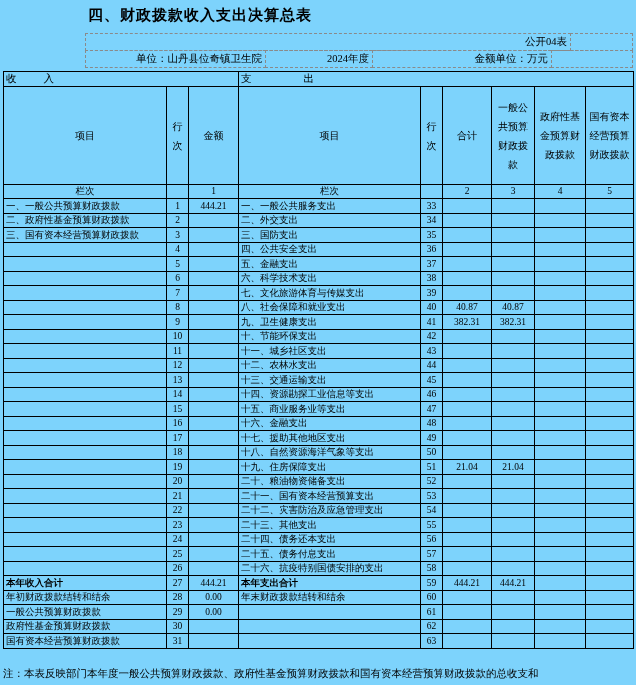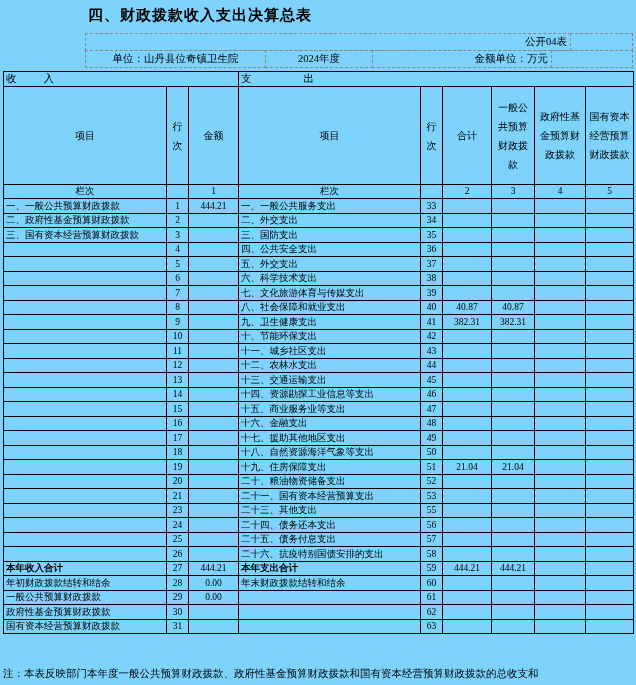--- a/index.html
+++ b/index.html
@@ -21,24 +21,24 @@
     font-size:10.5px;
   }
   .meta-row{display:flex;}
   .meta-cell{
     box-sizing:border-box;
     border:1px dashed #8a8a8a;
     height:18px;line-height:16px;
     padding:0 3px;overflow:hidden;white-space:nowrap;
   }
   .meta-row + .meta-row .meta-cell{margin-top:-1px;}
-  .meta-cell + .meta-cell{margin-left:-1px;}
+  .meta-cell + .meta-cell{margin-left:-1px;text-align:right;}
   .ma1{width:486px;text-align:right;}
   .ma2{width:63px;}
-  .mb1{width:181px;text-align:center;font-family:Liberation Mono, monospace;}
+  .mb1{width:181px;text-align:right;font-family:Liberation Mono, monospace;}
   .mb2{width:108px;text-align:center;}
   .mb3{width:180px;text-align:right;}
   .mb4{width:82px;}
 
   
   table.main{
     position:absolute;left:3px;top:71px;
     width:630px;border-collapse:collapse;table-layout:fixed;
     font-size:9.5px;
   }
@@ -169,21 +169,21 @@
           <td class="c-num">36</td>
           <td class="c-num"></td>
           <td class="c-num"></td>
           <td class="c-num"></td>
           <td class="c-num"></td>
         </tr>
         <tr>
           <td class="c-label"></td>
           <td class="c-num">5</td>
           <td class="c-num"></td>
-          <td class="c-label">五、外交支出</td>
+          <td class="c-label">五、金融支出</td>
           <td class="c-num">37</td>
           <td class="c-num"></td>
           <td class="c-num"></td>
           <td class="c-num"></td>
           <td class="c-num"></td>
         </tr>
         <tr>
           <td class="c-label"></td>
           <td class="c-num">6</td>
           <td class="c-num"></td>
@@ -347,20 +347,31 @@
           <td class="c-num"></td>
           <td class="c-num"></td>
           <td class="c-num"></td>
         </tr>
         <tr>
           <td class="c-label"></td>
           <td class="c-num">21</td>
           <td class="c-num"></td>
           <td class="c-label">二十一、国有资本经营预算支出</td>
           <td class="c-num">53</td>
+          <td class="c-num"></td>
+          <td class="c-num"></td>
+          <td class="c-num"></td>
+          <td class="c-num"></td>
+        </tr>
+        <tr>
+          <td class="c-label"></td>
+          <td class="c-num">22</td>
+          <td class="c-num"></td>
+          <td class="c-label">二十二、灾害防治及应急管理支出</td>
+          <td class="c-num">54</td>
           <td class="c-num"></td>
           <td class="c-num"></td>
           <td class="c-num"></td>
           <td class="c-num"></td>
         </tr>
         <tr>
           <td class="c-label"></td>
           <td class="c-num">23</td>
           <td class="c-num"></td>
           <td class="c-label">二十三、其他支出</td>

